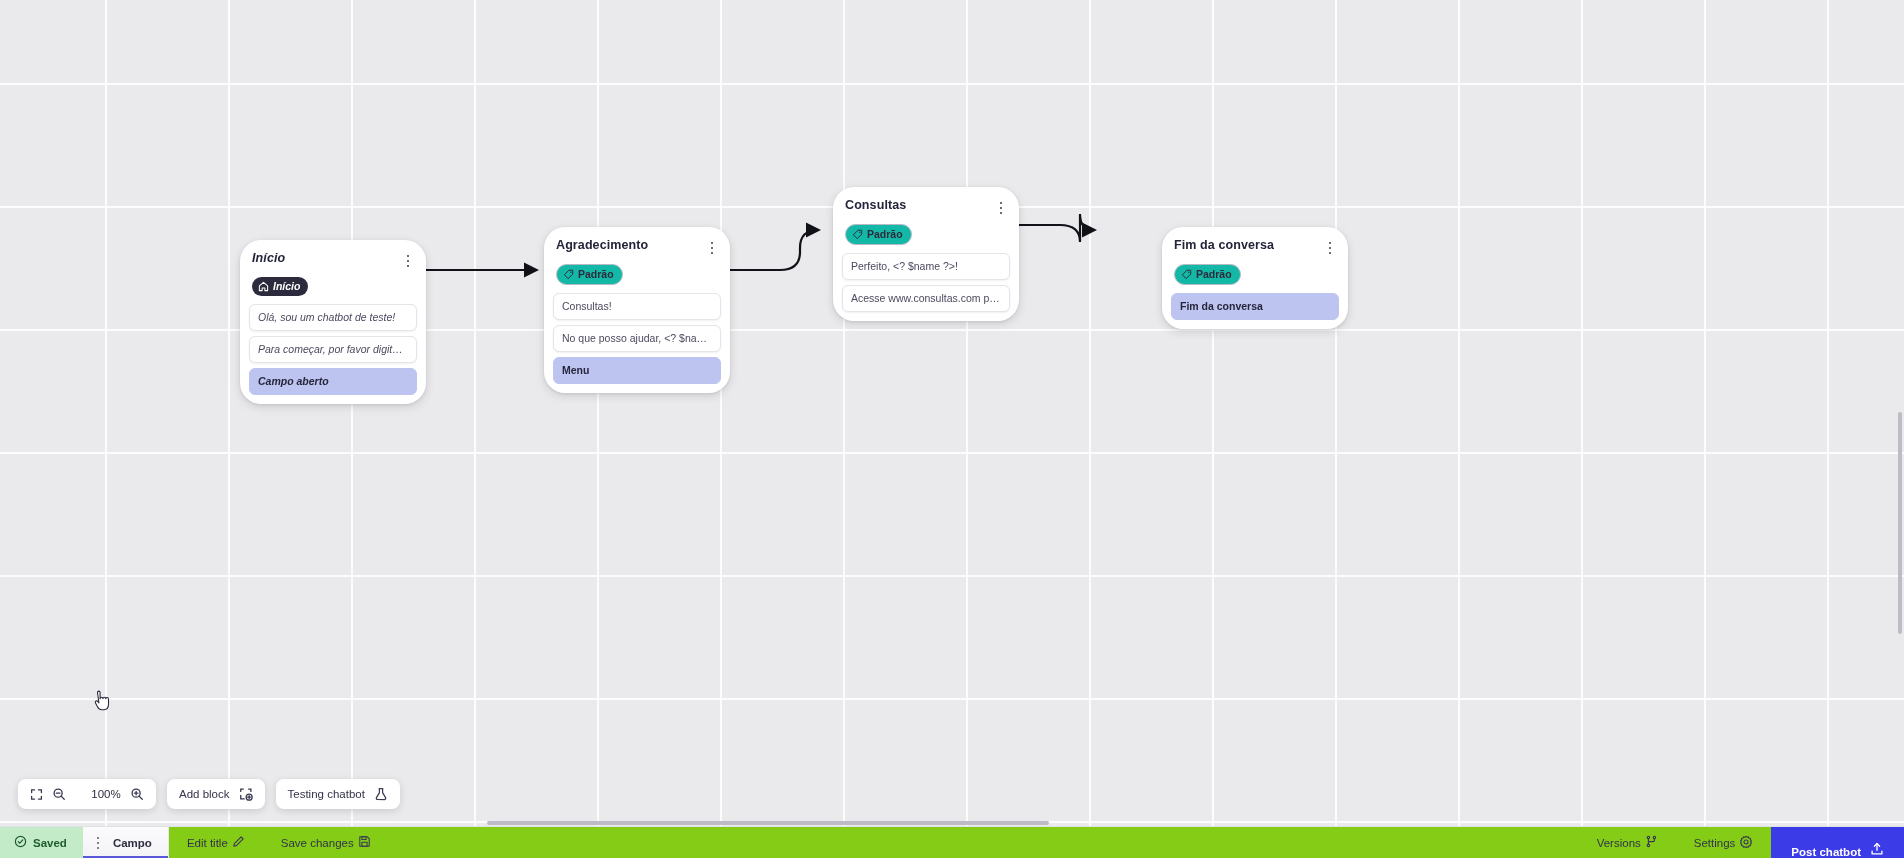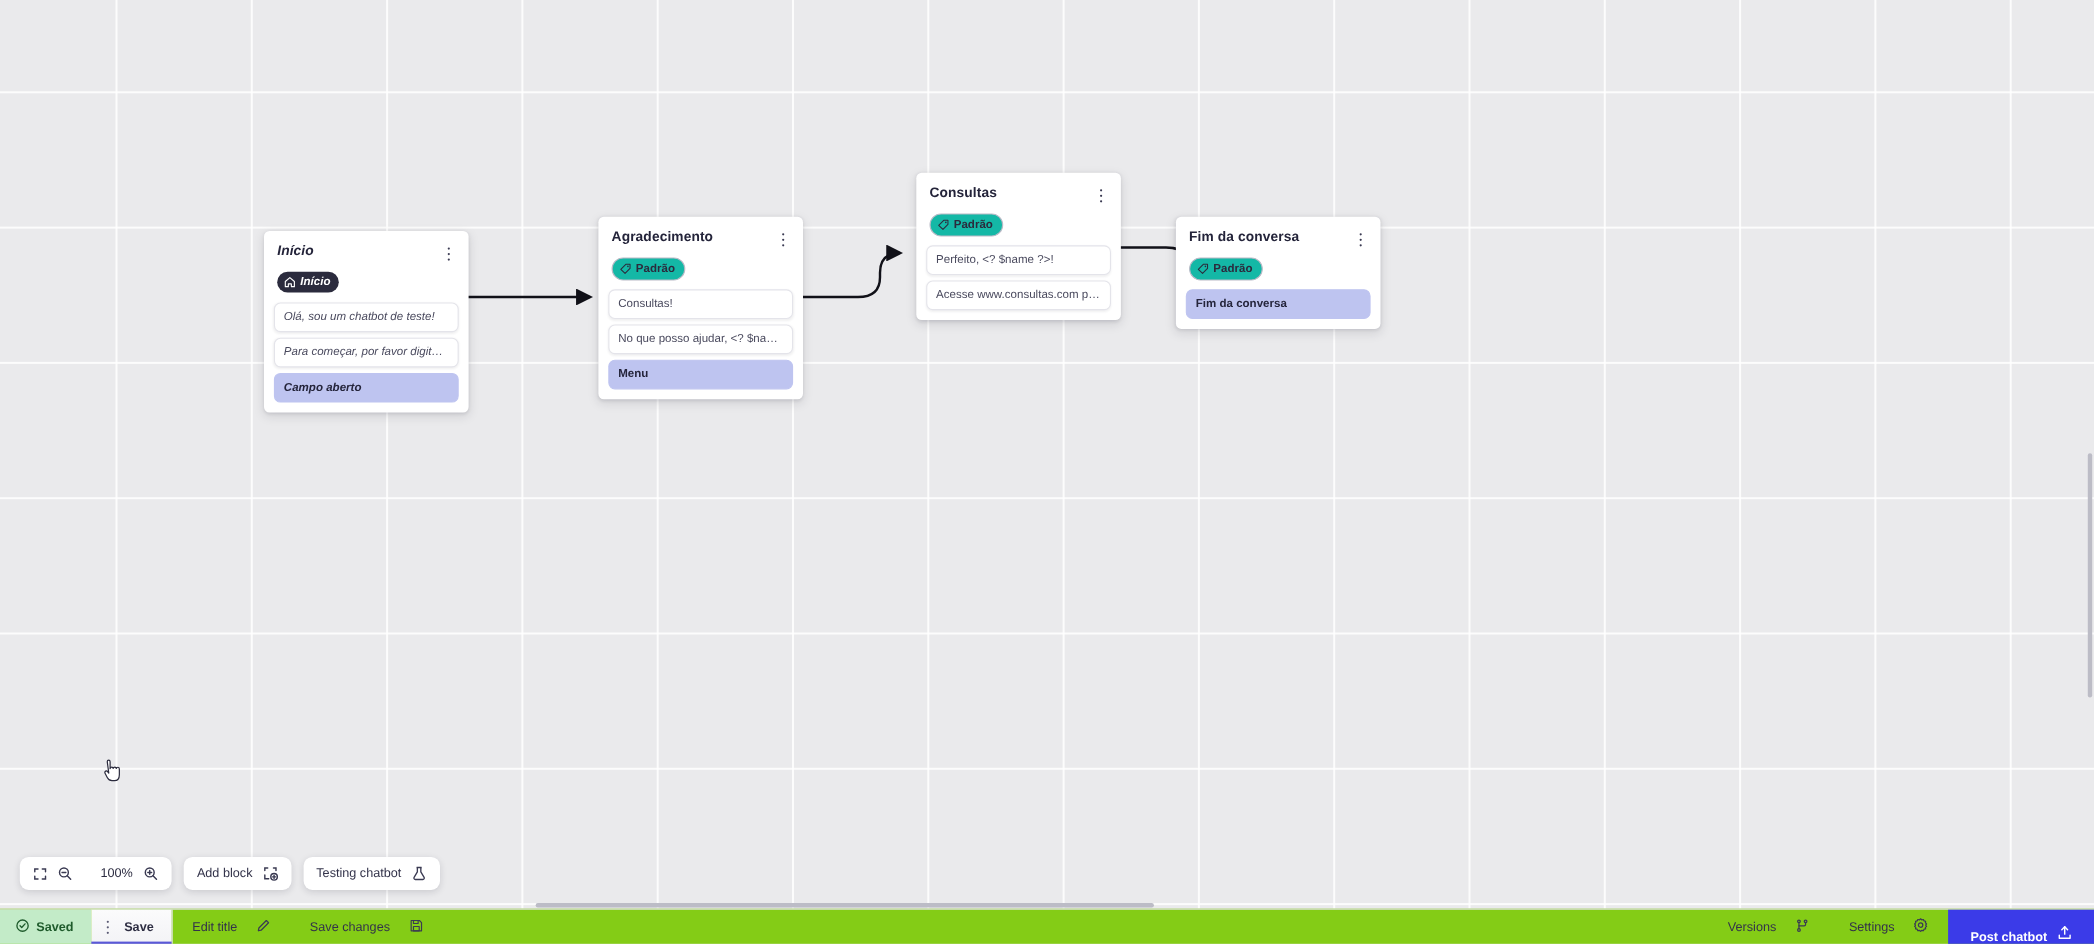--- a/index.html
+++ b/index.html
@@ -24,23 +24,24 @@
     overflow: hidden;
   }
 
   #edges { position: absolute; left: 0; top: 0; width: 1904px; height: 826px; }
 
   
   .node {
     position: absolute;
     width: 186px;
     background: #ffffff;
-    border-radius: 5px;
+    border-radius: 21px;
     box-shadow: 0 3px 10px rgba(30,30,50,0.13), 0 1px 3px rgba(30,30,50,0.10);
     padding: 9px 9px 9px 9px;
+    margin-top: 30px;
   }
   .node-head {
     display: flex; align-items: flex-start; justify-content: space-between;
     padding: 2px 2px 0 3px;
   }
   .node-title {
     font-size: 12.5px; font-weight: 600; color: #24243a;
     letter-spacing: .1px; line-height: 15px;
   }
   .kebab {
@@ -104,21 +105,21 @@
     color: #2d2d42; font-weight: 600;
     background: linear-gradient(#fbfbfc, #f3f3f6);
     border-right: 1px solid #e6e6ec;
   }
   .tab.active::after {
     content: ""; position: absolute; left: 0; right: 0; bottom: 0;
     height: 2px; background: #5b58d8;
   }
   .tab .kebab i { background: #5a5a74; }
   .baritem {
-    display: flex; align-items: center; gap: 17px;
+    display: flex; align-items: center; gap: 4px;
     padding: 0 18px; color: #33334a; cursor: pointer; font-weight: 500;
   }
   .post-btn {
     display: flex; align-items: flex-end; gap: 9px;
     background: #3b3be8; color: #ffffff; font-weight: 700;
     padding: 0 20px; cursor: pointer; font-size: 11.5px;
   }
 
   
   .scroll-h {
@@ -224,21 +225,21 @@
         </span>
         <span>Padrão</span>
       </span>
     </div>
     <div class="rows">
       <div class="row">Perfeito, &lt;? $name ?&gt;!</div>
       <div class="row">Acesse www.consultas.com par...</div>
     </div>
   </div>
 
-  <div class="node" style="left:1069px; top:197px;">
+  <div class="node" style="left:1162px; top:197px;">
     <div class="node-head">
       <span class="node-title">Fim da conversa</span>
       <span class="kebab">
           <i></i>
           <i></i>
           <i></i>
         </span>
     </div>
     <div class="badge-row">
       <span class="badge outline">
@@ -318,21 +319,21 @@
       </span>
       <span>Saved</span>
     </div>
 
     <div class="tab active">
       <span class="kebab">
           <i></i>
           <i></i>
           <i></i>
         </span>
-      <span>Save</span>
+      <span>Campo</span>
     </div>
 
     <div class="baritem">
       <span>Edit title</span>
       <span>
         <svg width="13" height="13" viewBox="0 0 16 16" fill="none" stroke="#3a3a52" stroke-width="1.4" stroke-linejoin="round">
           <path d="M11.2 2.3 L13.7 4.8 L5.4 13.1 L2.3 13.7 L2.9 10.6 Z"></path>
         </svg>
       </span>
     </div>

